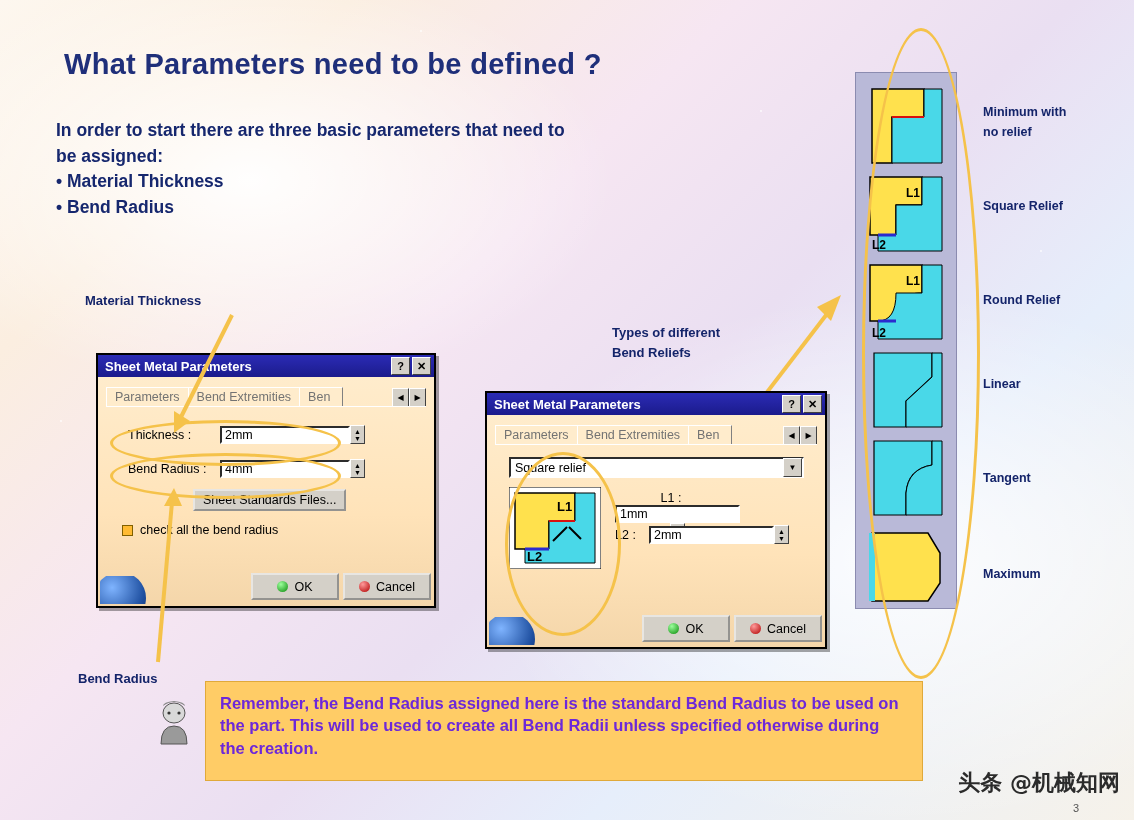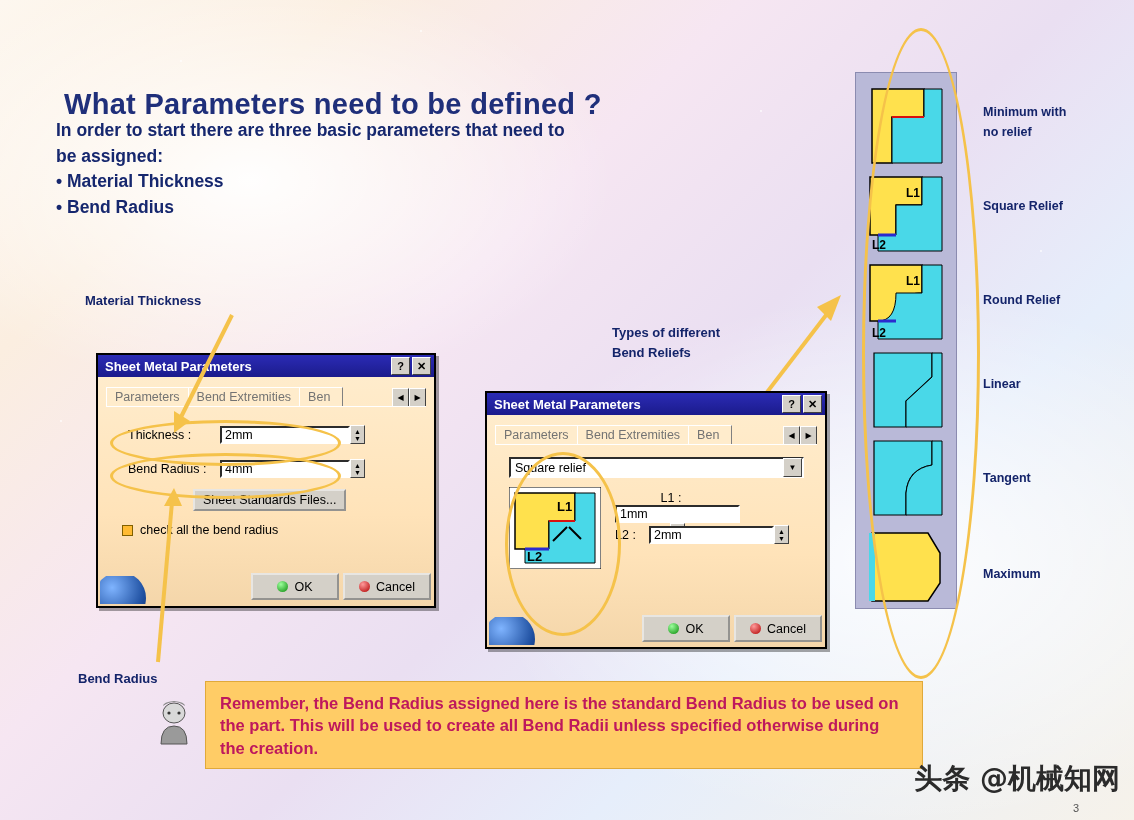--- a/index.html
+++ b/index.html
@@ -7,21 +7,21 @@
     width:1134px;height:820px;position:relative;overflow:hidden;
     font-family:"Liberation Sans", sans-serif;
     background:
       radial-gradient(ellipse 520px 300px at 250px 180px, rgba(255,255,255,0.95) 0%, rgba(255,255,255,0) 70%),
       radial-gradient(ellipse 600px 380px at 900px 560px, rgba(255,255,255,0.85) 0%, rgba(255,255,255,0) 70%),
       linear-gradient(135deg,#fdf7ef 0%,#fbeee0 18%,#f6e6f2 38%,#eadff2 55%,#e6eefb 72%,#f6f2ea 100%);
   }
   .bgstar{position:absolute;background:#fff;border-radius:50%;opacity:.8;}
   .slide-title{
     position:absolute;left:64px;top:48px;
-    font-size:29px;font-weight:bold;color:#1f2f7a;letter-spacing:.3px;margin-top:40px;
+    font-size:29px;font-weight:bold;color:#1f2f7a;letter-spacing:.3px;
   }
   .intro{
     position:absolute;left:56px;top:118px;width:660px;
     font-size:17.5px;font-weight:bold;color:#16276e;line-height:1.46;
   }
   .intro .b{display:block;}
   .lbl{position:absolute;font-size:13px;font-weight:bold;color:#14246a;}
   .lbl.small{font-size:12.5px;}
 
   
@@ -68,25 +68,25 @@
        border-right-color:#404040;border-bottom-color:#404040;display:flex;align-items:center;justify-content:center;font-size:8px;}
   .chk{width:11px;height:11px;background:#ffbb33;border:1px solid #806000;box-sizing:border-box;}
 
   
   .strip{position:absolute;left:855px;top:72px;width:100px;height:535px;background:#b9b9d8;border:1px solid #8b8bb0;}
   .thumb{position:absolute;left:6px;width:88px;height:86px;}
   
   .ellipse{position:absolute;border:3px solid #f5c24a;border-radius:50%;}
   .arrow{position:absolute;}
   .note{
-    position:absolute;left:205px;top:681px;width:718px;height:88px;background:#ffcc66;
+    position:absolute;left:205px;top:681px;width:718px;height:100px;background:#ffcc66;
     border:1px solid #e0a93a;box-sizing:border-box;padding:10px 14px;
-    font-size:16.5px;font-weight:bold;color:#be185d;line-height:1.35;
+    font-size:16.5px;font-weight:bold;color:#6d28d9;line-height:1.35;
   }
-  .wm{position:absolute;right:14px;bottom:22px;font-size:28px;font-weight:bold;color:#2b2b2b;
+  .wm{position:absolute;right:14px;bottom:22px;font-size:22px;font-weight:bold;color:#2b2b2b;
       font-family:"DejaVu Sans",sans-serif;}
   .pgnum{position:absolute;right:55px;bottom:6px;font-size:11px;color:#555;}
 </style>
 </head>
 <body>
 
 <div class="bgstar" style="left:180px;top:60px;width:2px;height:2px;"></div>
 <div class="bgstar" style="left:420px;top:30px;width:2px;height:2px;"></div>
 <div class="bgstar" style="left:760px;top:110px;width:2px;height:2px;"></div>
 <div class="bgstar" style="left:1040px;top:250px;width:2px;height:2px;"></div>

